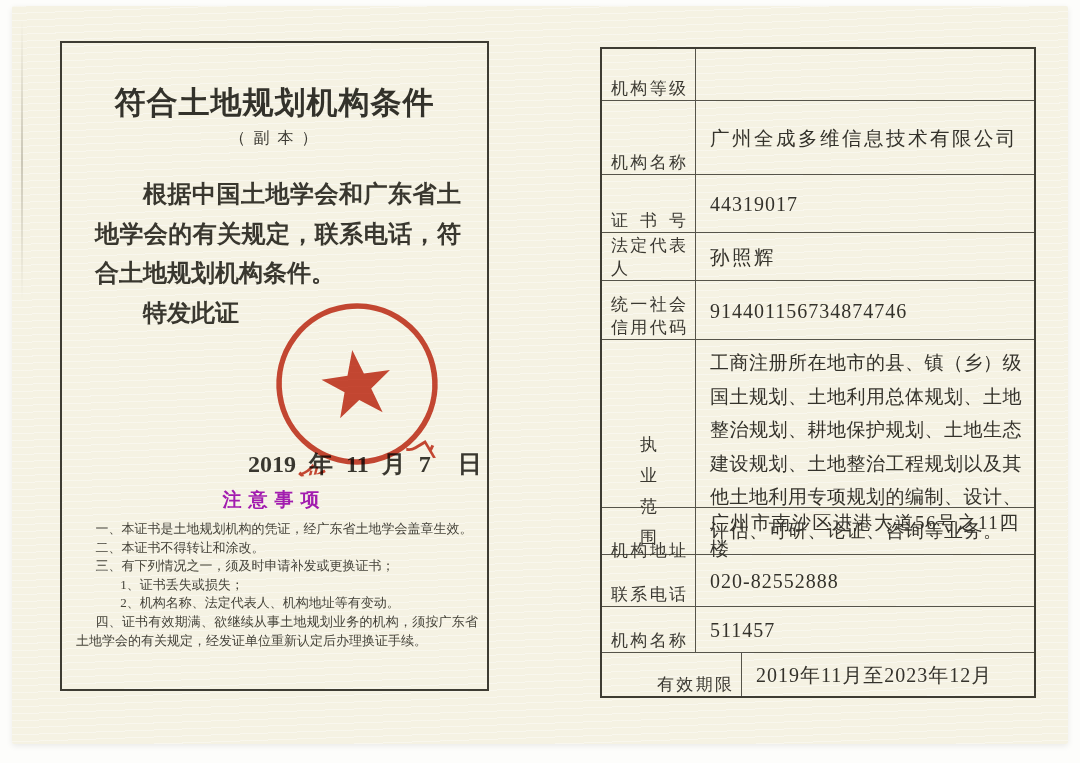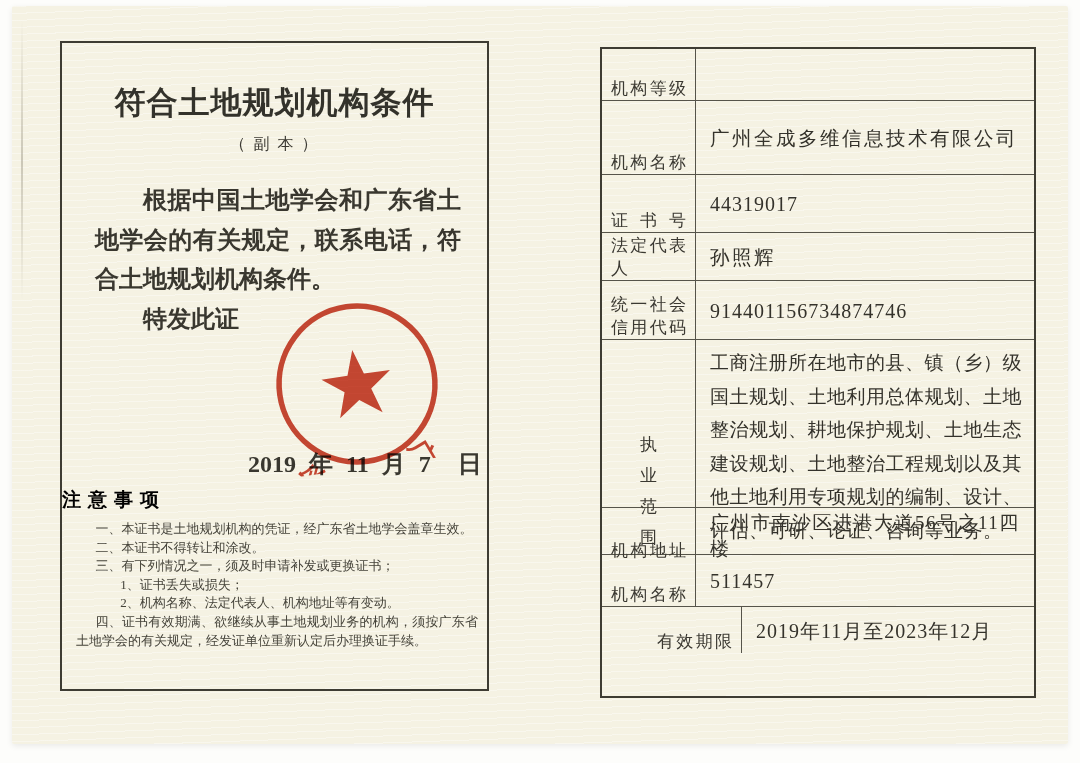--- a/index.html
+++ b/index.html
@@ -24,21 +24,21 @@
   
   .left-panel {
     position: absolute; left: 60px; top: 41px; width: 429px; height: 650px;
     border: 2px solid #3e3c33;
   }
   .cert-title {
     margin-top: 38px; text-align: center;
     font-size: 31px; line-height: 44px; font-weight: 700; letter-spacing: 1px; color: #33322b;
   }
   .cert-subtitle {
-    margin-top: 8px; text-align: center;
+    margin-top: 2px; text-align: center;
     font-size: 16px; line-height: 22px; letter-spacing: 2px; color: #3b3932;
   }
   .cert-body {
     margin: 26px 26px 0 33px; width: 366px;
     font-size: 24px; line-height: 39.5px; font-weight: 600; color: #39372f;
     text-indent: 2em; text-align: justify;
   }
   .cert-grant { margin: 0 26px 0 33px; font-size: 24px; line-height: 39.5px; font-weight: 600; text-indent: 2em; color: #39372f; }
 
   .cert-date {
@@ -48,21 +48,21 @@
   }
   .cert-date .wide-gap { margin-left: 14px; }
 
   .seal {
     position: absolute; left: 211px; top: 257px; width: 168px; height: 168px; z-index: 2;
     transform: rotate(-8deg); opacity: .92; mix-blend-mode: multiply;
   }
 
   .notice-heading {
     position: absolute; top: 444px; left: 0; width: 100%;
-    font-size: 19px; font-weight: 700; letter-spacing: 7px; color: #000000;
+    text-align: center; font-size: 19px; font-weight: 700; letter-spacing: 7px; color: #a21caf;
   }
   .notice-list {
     position: absolute; top: 477px; left: 14px; width: 402px;
     font-size: 13px; line-height: 18.6px; color: #45433a; text-align: justify;
   }
   .note-l1 { text-indent: 1.5em; }
   .note-l2 { text-indent: 3.4em; }
 
   
   .info-table {
@@ -179,20 +179,26 @@
       <div class="cell-value para">工商注册所在地市的县、镇（乡）级国土规划、土地利用总体规划、土地整治规划、耕地保护规划、土地生态建设规划、土地整治工程规划以及其他土地利用专项规划的编制、设计、评估、可研、论证、咨询等业务。</div>
     </div>
     <div class="info-row">
       <div class="cell-label">
           <span>机构地址</span>
         </div>
       <div class="cell-value" style="letter-spacing:1.5px; font-size:19px;">广州市南沙区进港大道56号之11四楼</div>
     </div>
     <div class="info-row">
       <div class="cell-label">
+          <span>联系电话</span>
+        </div>
+      <div class="cell-value num">020-82552888</div>
+    </div>
+    <div class="info-row">
+      <div class="cell-label">
           <span>机构名称</span>
         </div>
       <div class="cell-value num">511457</div>
     </div>
     <div class="info-row">
       <div class="cell-label">
           <span>有效期限</span>
         </div>
       <div class="cell-value" style="letter-spacing:1px; font-size:20px;">2019年11月至2023年12月</div>
     </div>

